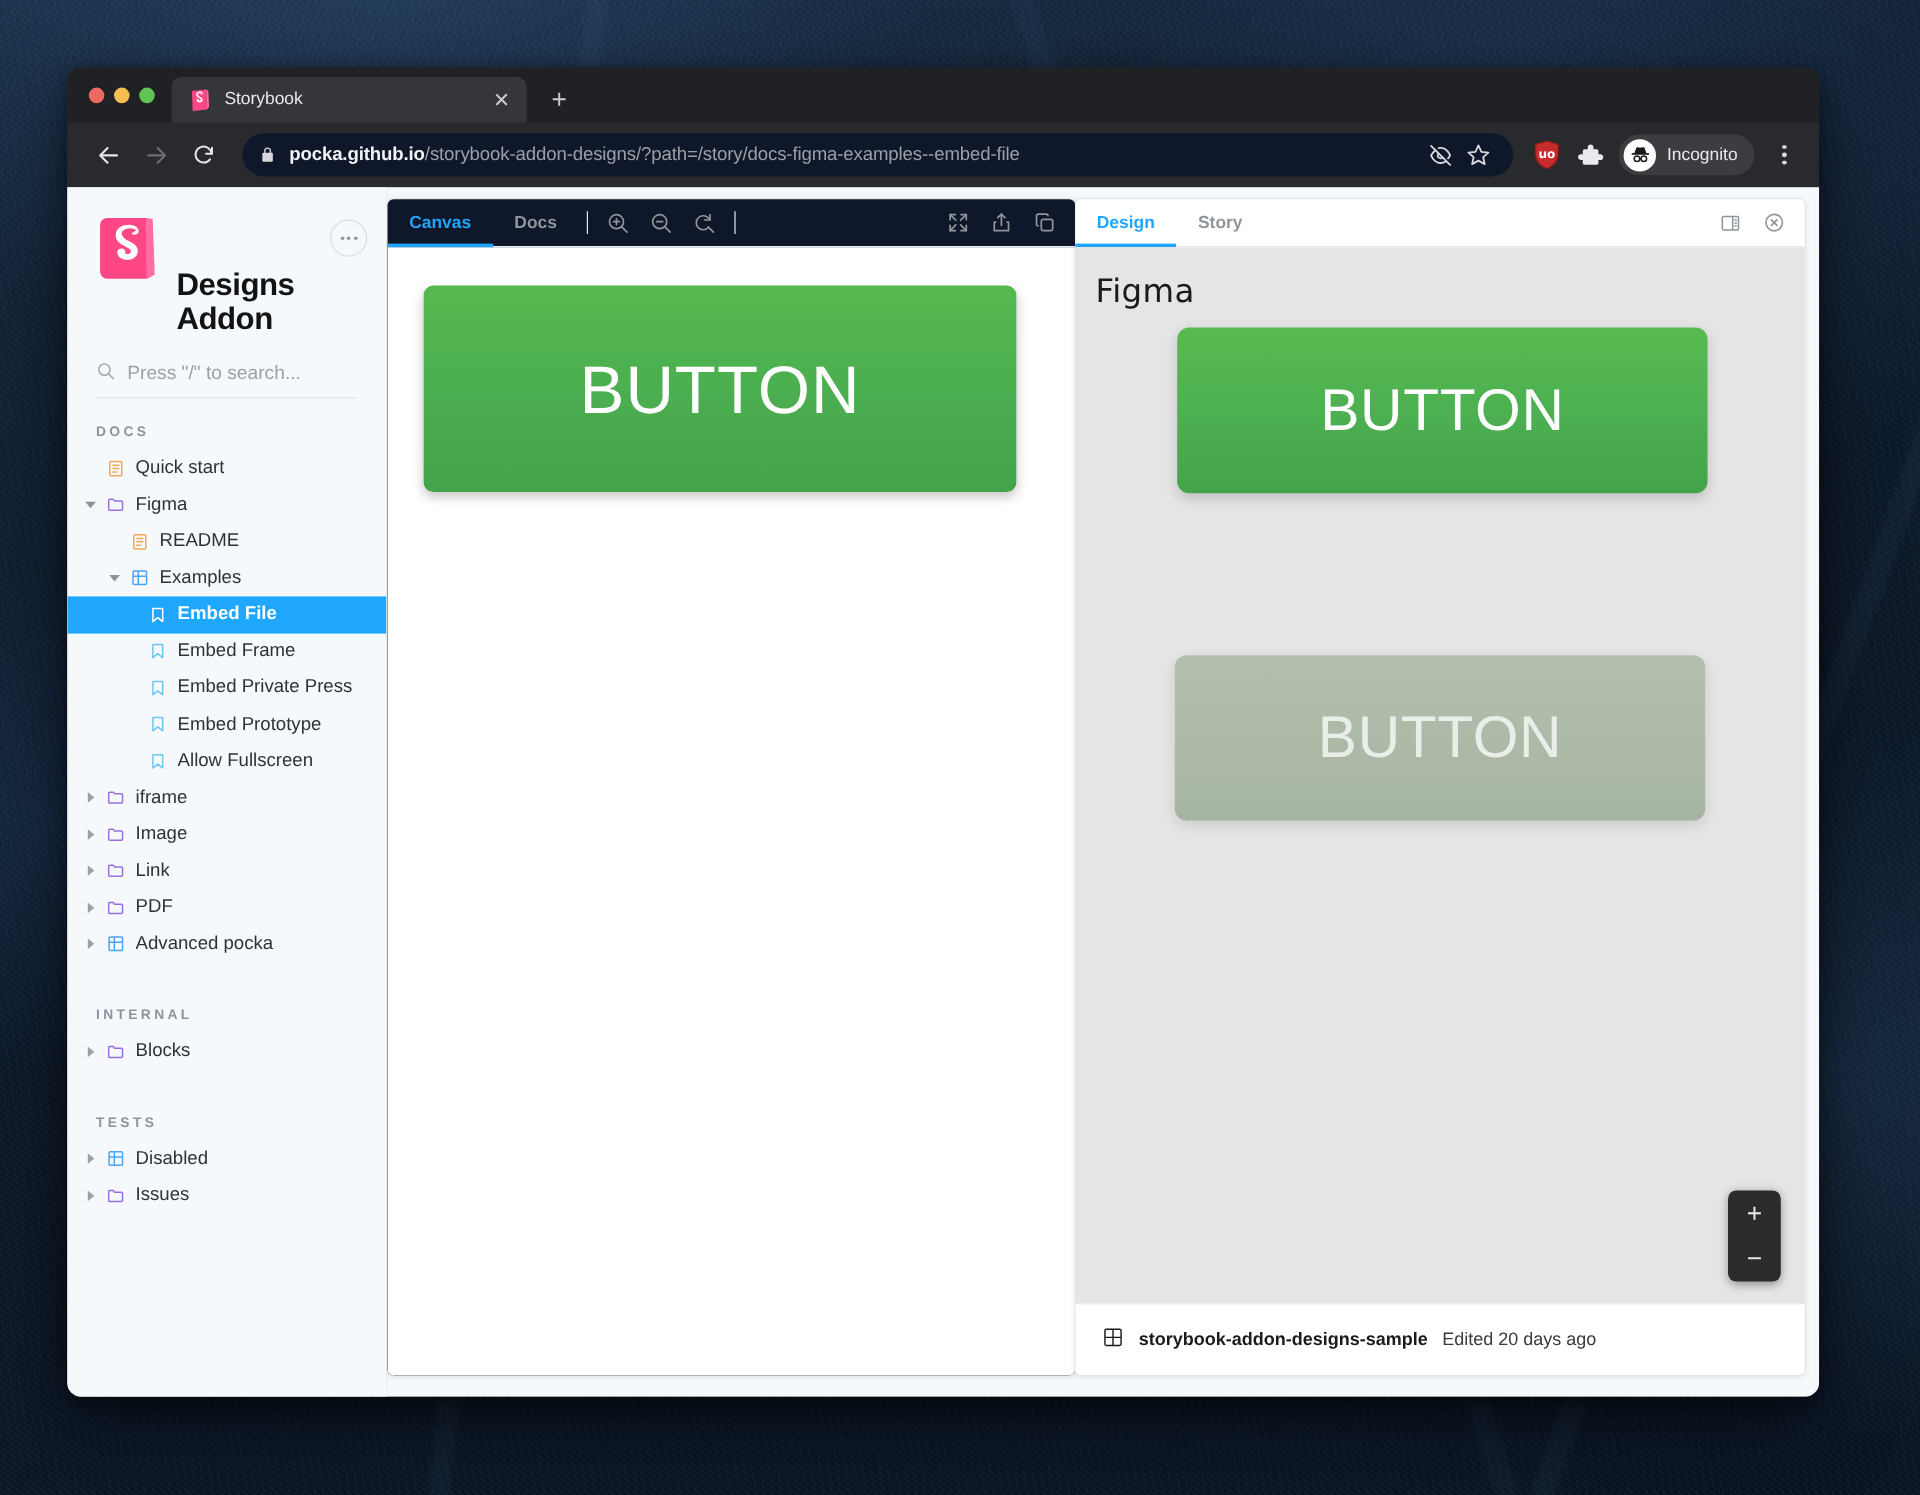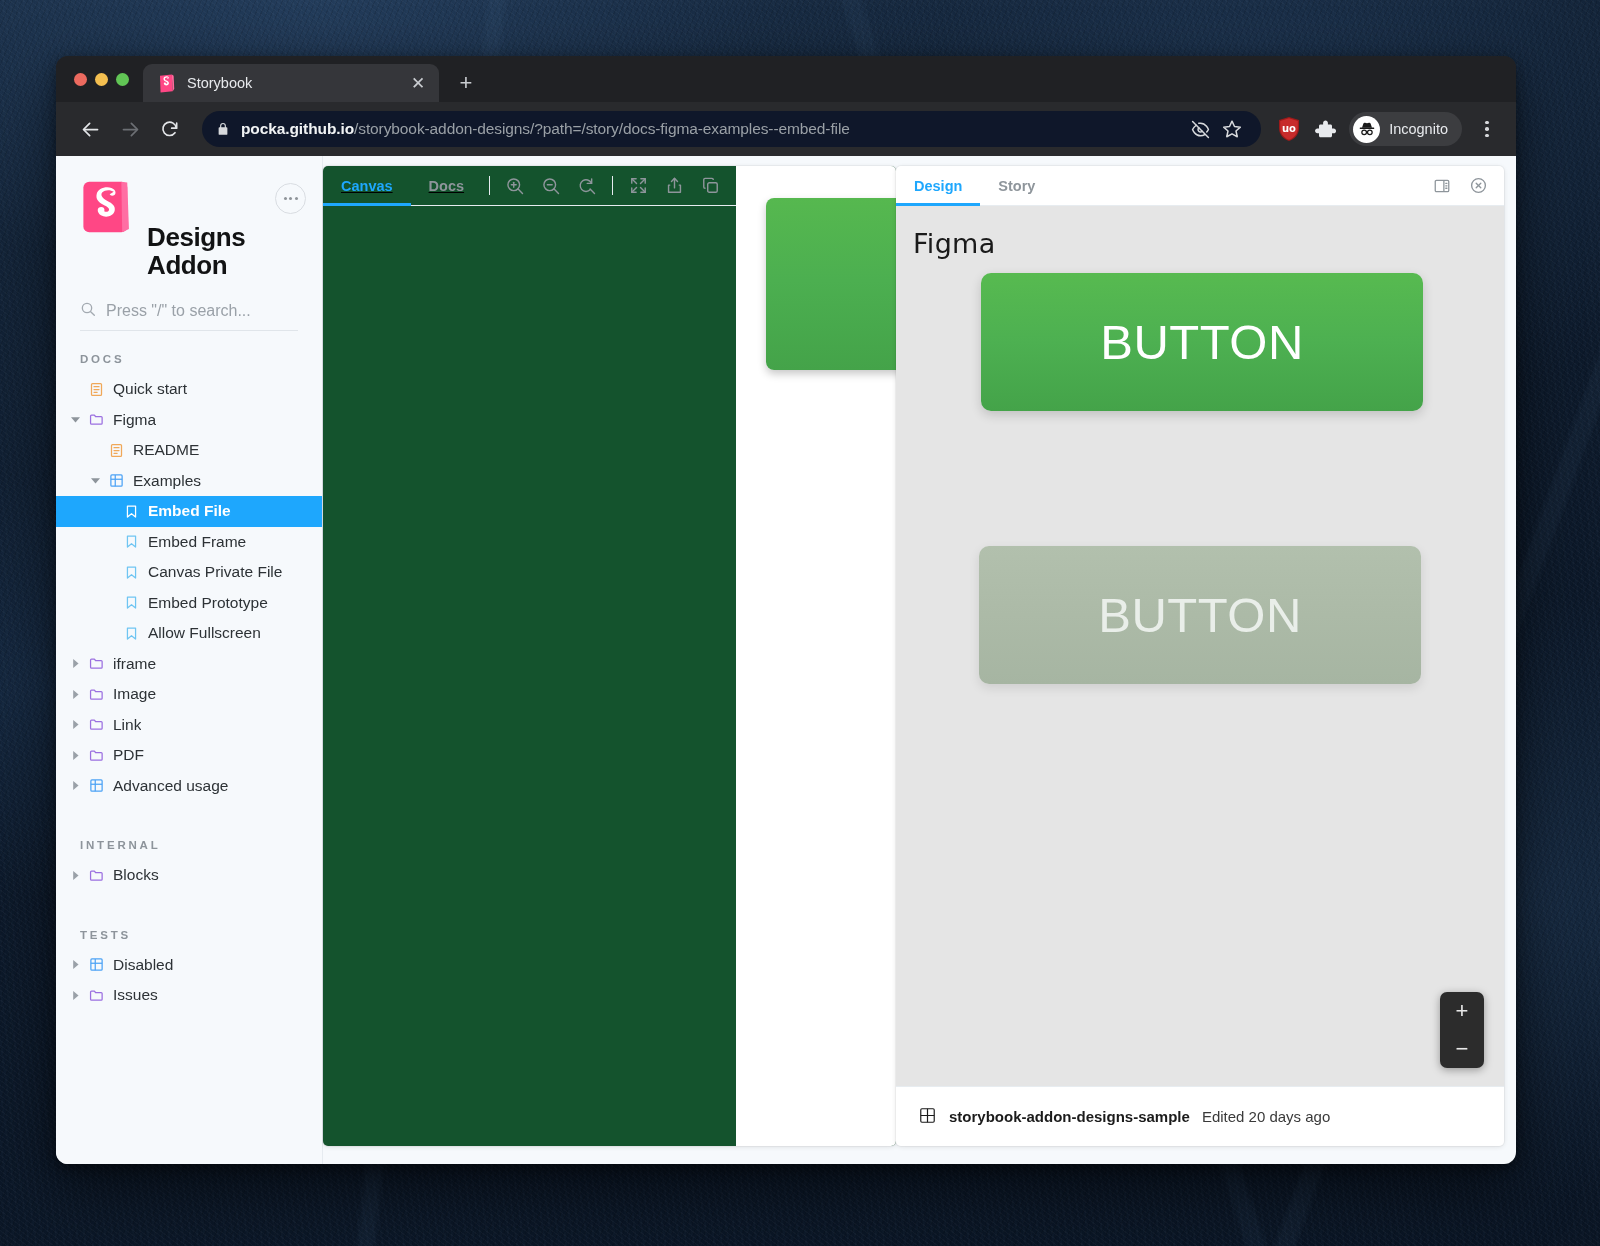--- a/index.html
+++ b/index.html
@@ -321,28 +321,27 @@
 
   
   .sb-main {
     flex: 1 1 auto;
     padding: 10px 0 18px 0;
     display: flex;
     min-width: 0;
   }
   .sb-preview-card {
     flex: 1 1 auto;
-    background: #14532d;
+    background: #0f172a;
     border-radius: 5px;
     box-shadow: 0 1px 5px rgba(0,0,0,0.10), 0 0 0 1px rgba(0,0,0,0.035);
     display: flex;
-    flex-direction: row;
+    flex-direction: column;
     min-width: 0;
     overflow: hidden;
-    text-decoration: underline;
   }
   .sb-toolbar {
     height: 40px;
     flex: 0 0 40px;
     border-bottom: 1px solid #e7ecf0;
     display: flex;
     align-items: stretch;
     padding: 0;
   }
   .sb-tab {
@@ -738,21 +737,21 @@
               </span>
               <span class="sb-label">Embed Frame</span>
             </div>
             <div class="sb-item lvl2">
               <span class="sb-caret empty"></span>
               <span style="display: flex; color: rgb(111, 197, 242);">
                 <svg class="sb-icon" viewBox="0 0 24 24" fill="none" stroke="currentColor" stroke-width="2" stroke-linejoin="round">
                   <path d="M5.5 3.2h13v17.6L12 15.6 5.5 20.8z"></path>
                 </svg>
               </span>
-              <span class="sb-label">Canvas Private File</span>
+              <span class="sb-label">Embed Private Press</span>
             </div>
             <div class="sb-item lvl2">
               <span class="sb-caret empty"></span>
               <span style="display: flex; color: rgb(111, 197, 242);">
                 <svg class="sb-icon" viewBox="0 0 24 24" fill="none" stroke="currentColor" stroke-width="2" stroke-linejoin="round">
                   <path d="M5.5 3.2h13v17.6L12 15.6 5.5 20.8z"></path>
                 </svg>
               </span>
               <span class="sb-label">Embed Prototype</span>
             </div>
@@ -823,21 +822,21 @@
                   <polygon points="2.4,0 8.4,5 2.4,10" fill="#9aa1a8"></polygon>
                 </svg>
               </span>
               <span style="display: flex; color: rgb(111, 197, 242);">
                 <svg class="sb-icon" viewBox="0 0 24 24" fill="none" stroke="#4da3f5" stroke-width="2" stroke-linejoin="round">
                   <rect x="3" y="3" width="18" height="18" rx="1.6"></rect>
                   <line x1="3" y1="10" x2="21" y2="10"></line>
                   <line x1="10" y1="3" x2="10" y2="21"></line>
                 </svg>
               </span>
-              <span class="sb-label">Advanced usage</span>
+              <span class="sb-label">Advanced pocka</span>
             </div>
             <div class="sb-section-label spaced">INTERNAL</div>
             <div class="sb-item lvl0">
               <span class="sb-caret">
                 <svg width="9" height="9" viewBox="0 0 10 10">
                   <polygon points="2.4,0 8.4,5 2.4,10" fill="#9aa1a8"></polygon>
                 </svg>
               </span>
               <span style="display: flex; color: rgb(111, 197, 242);">
                 <svg class="sb-icon" viewBox="0 0 24 24" fill="none" stroke="#9b6fe0" stroke-width="2" stroke-linejoin="round">

